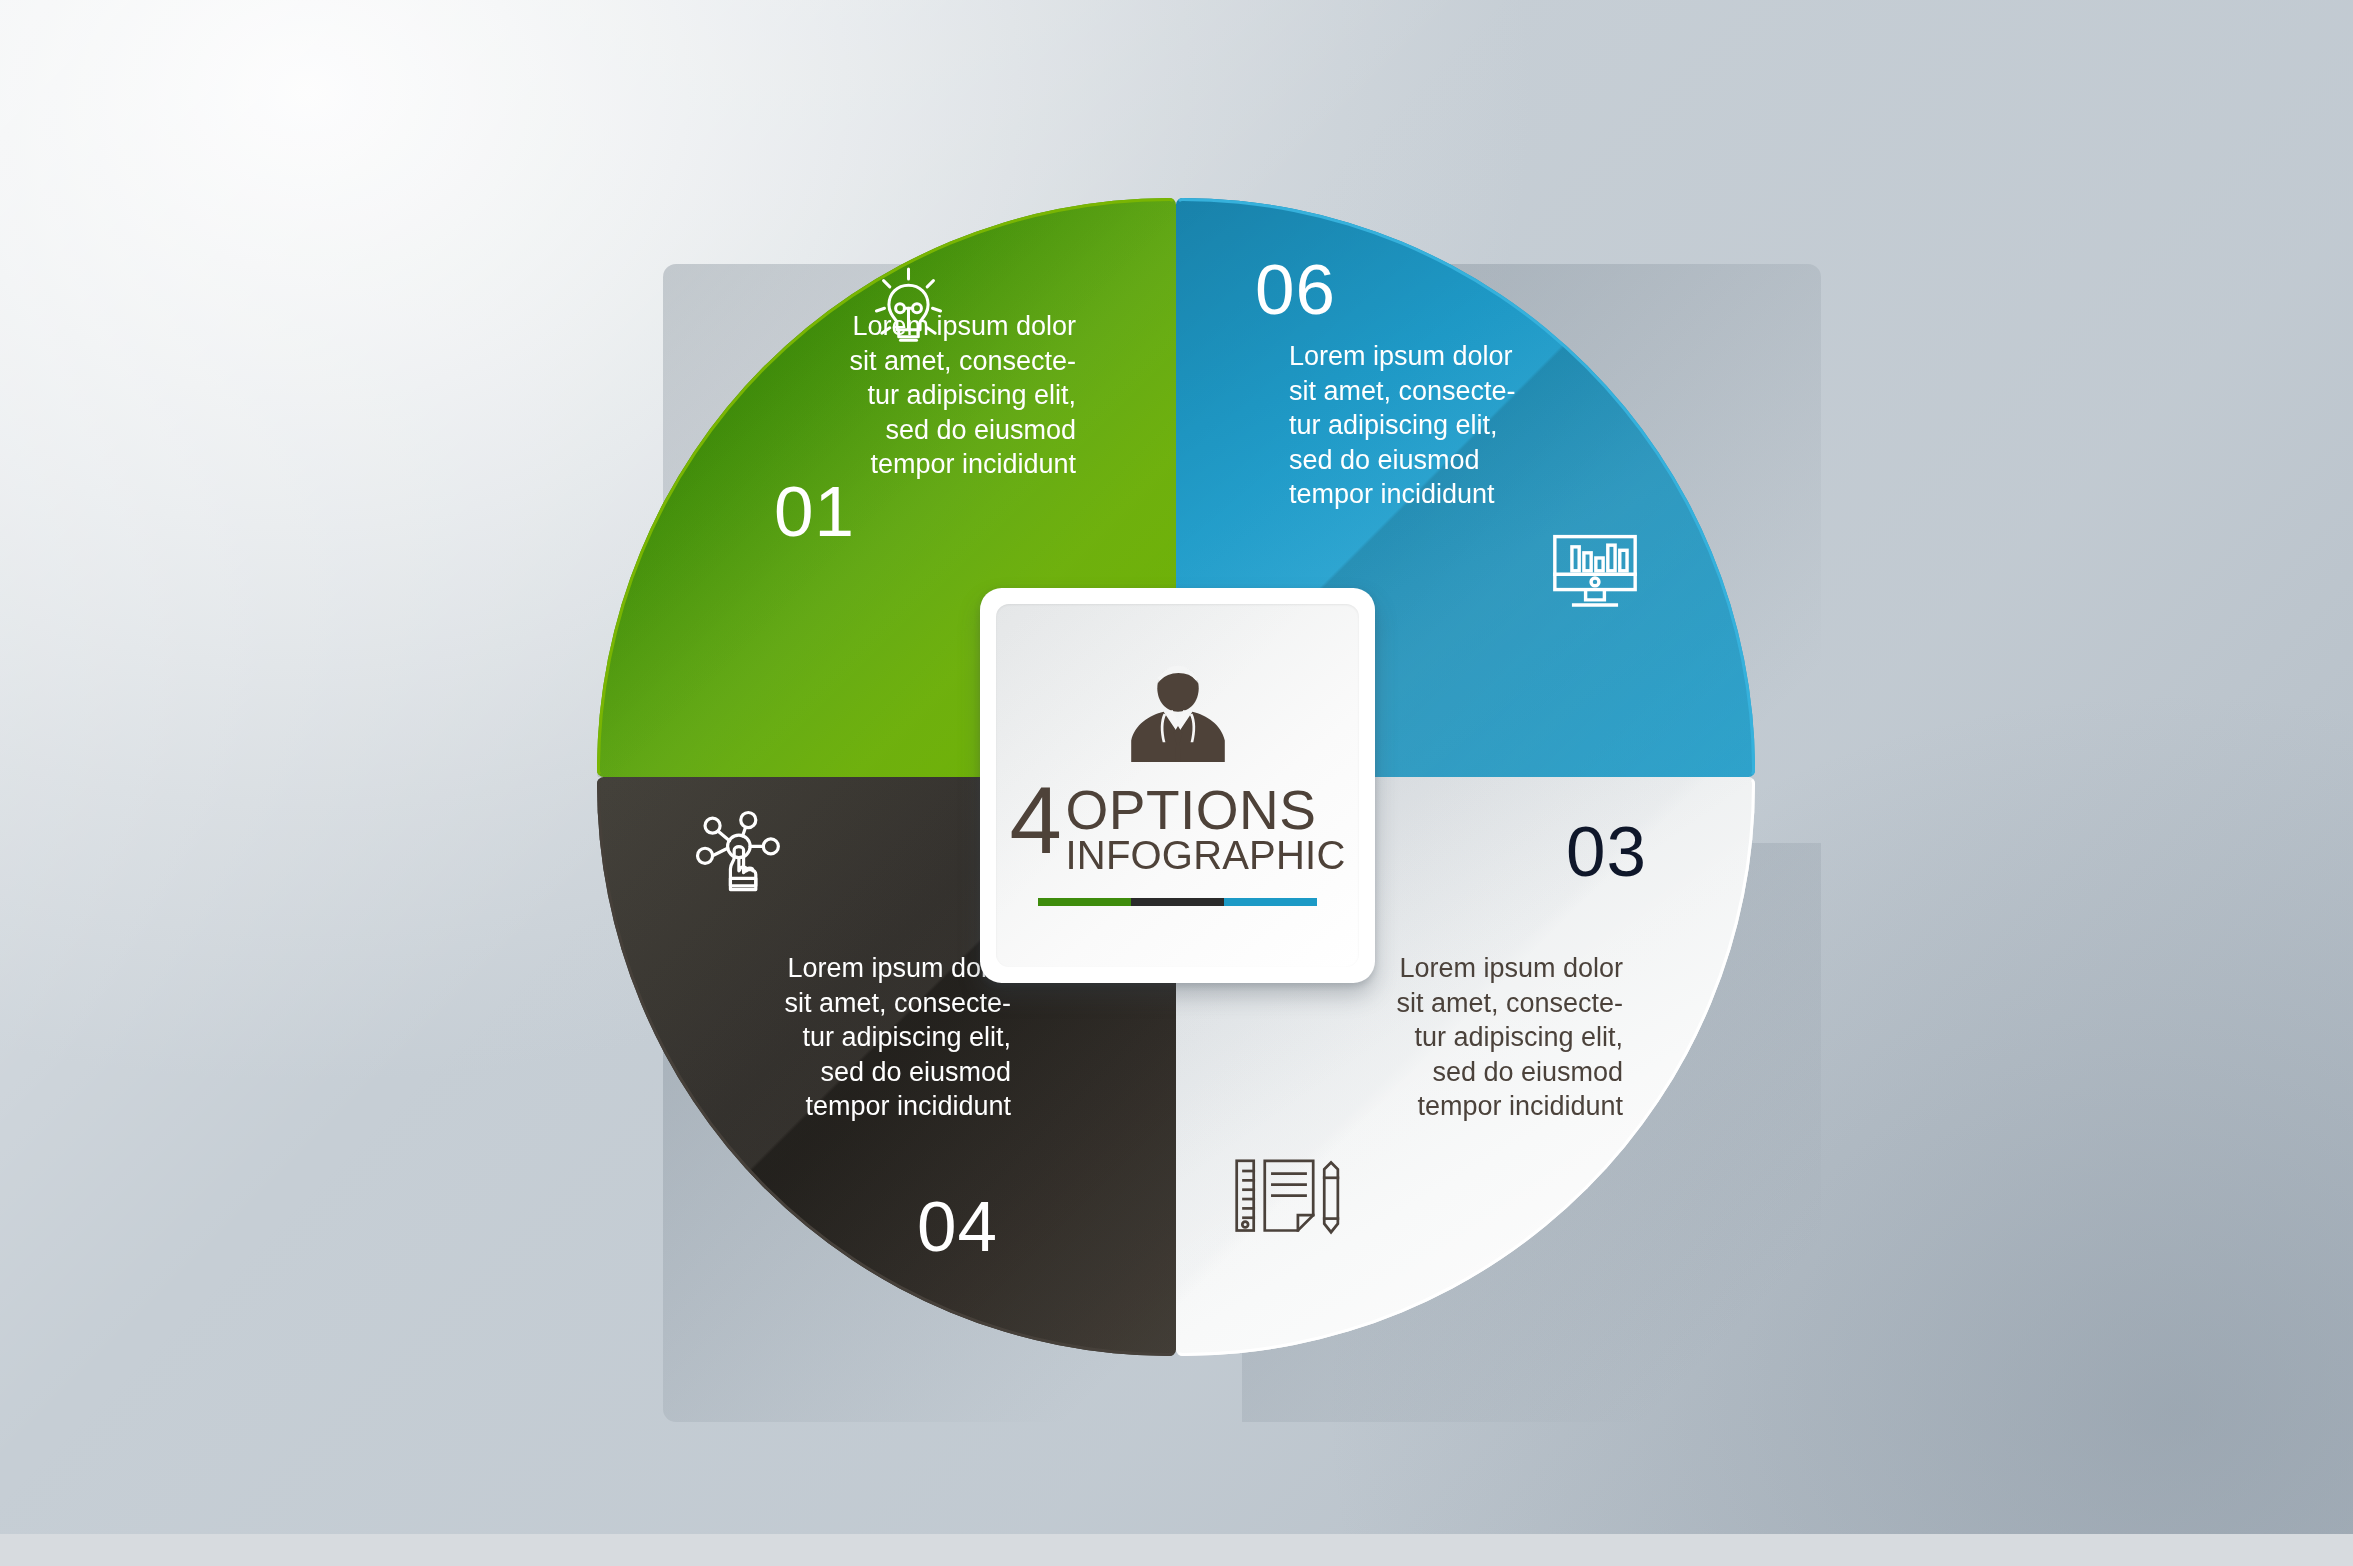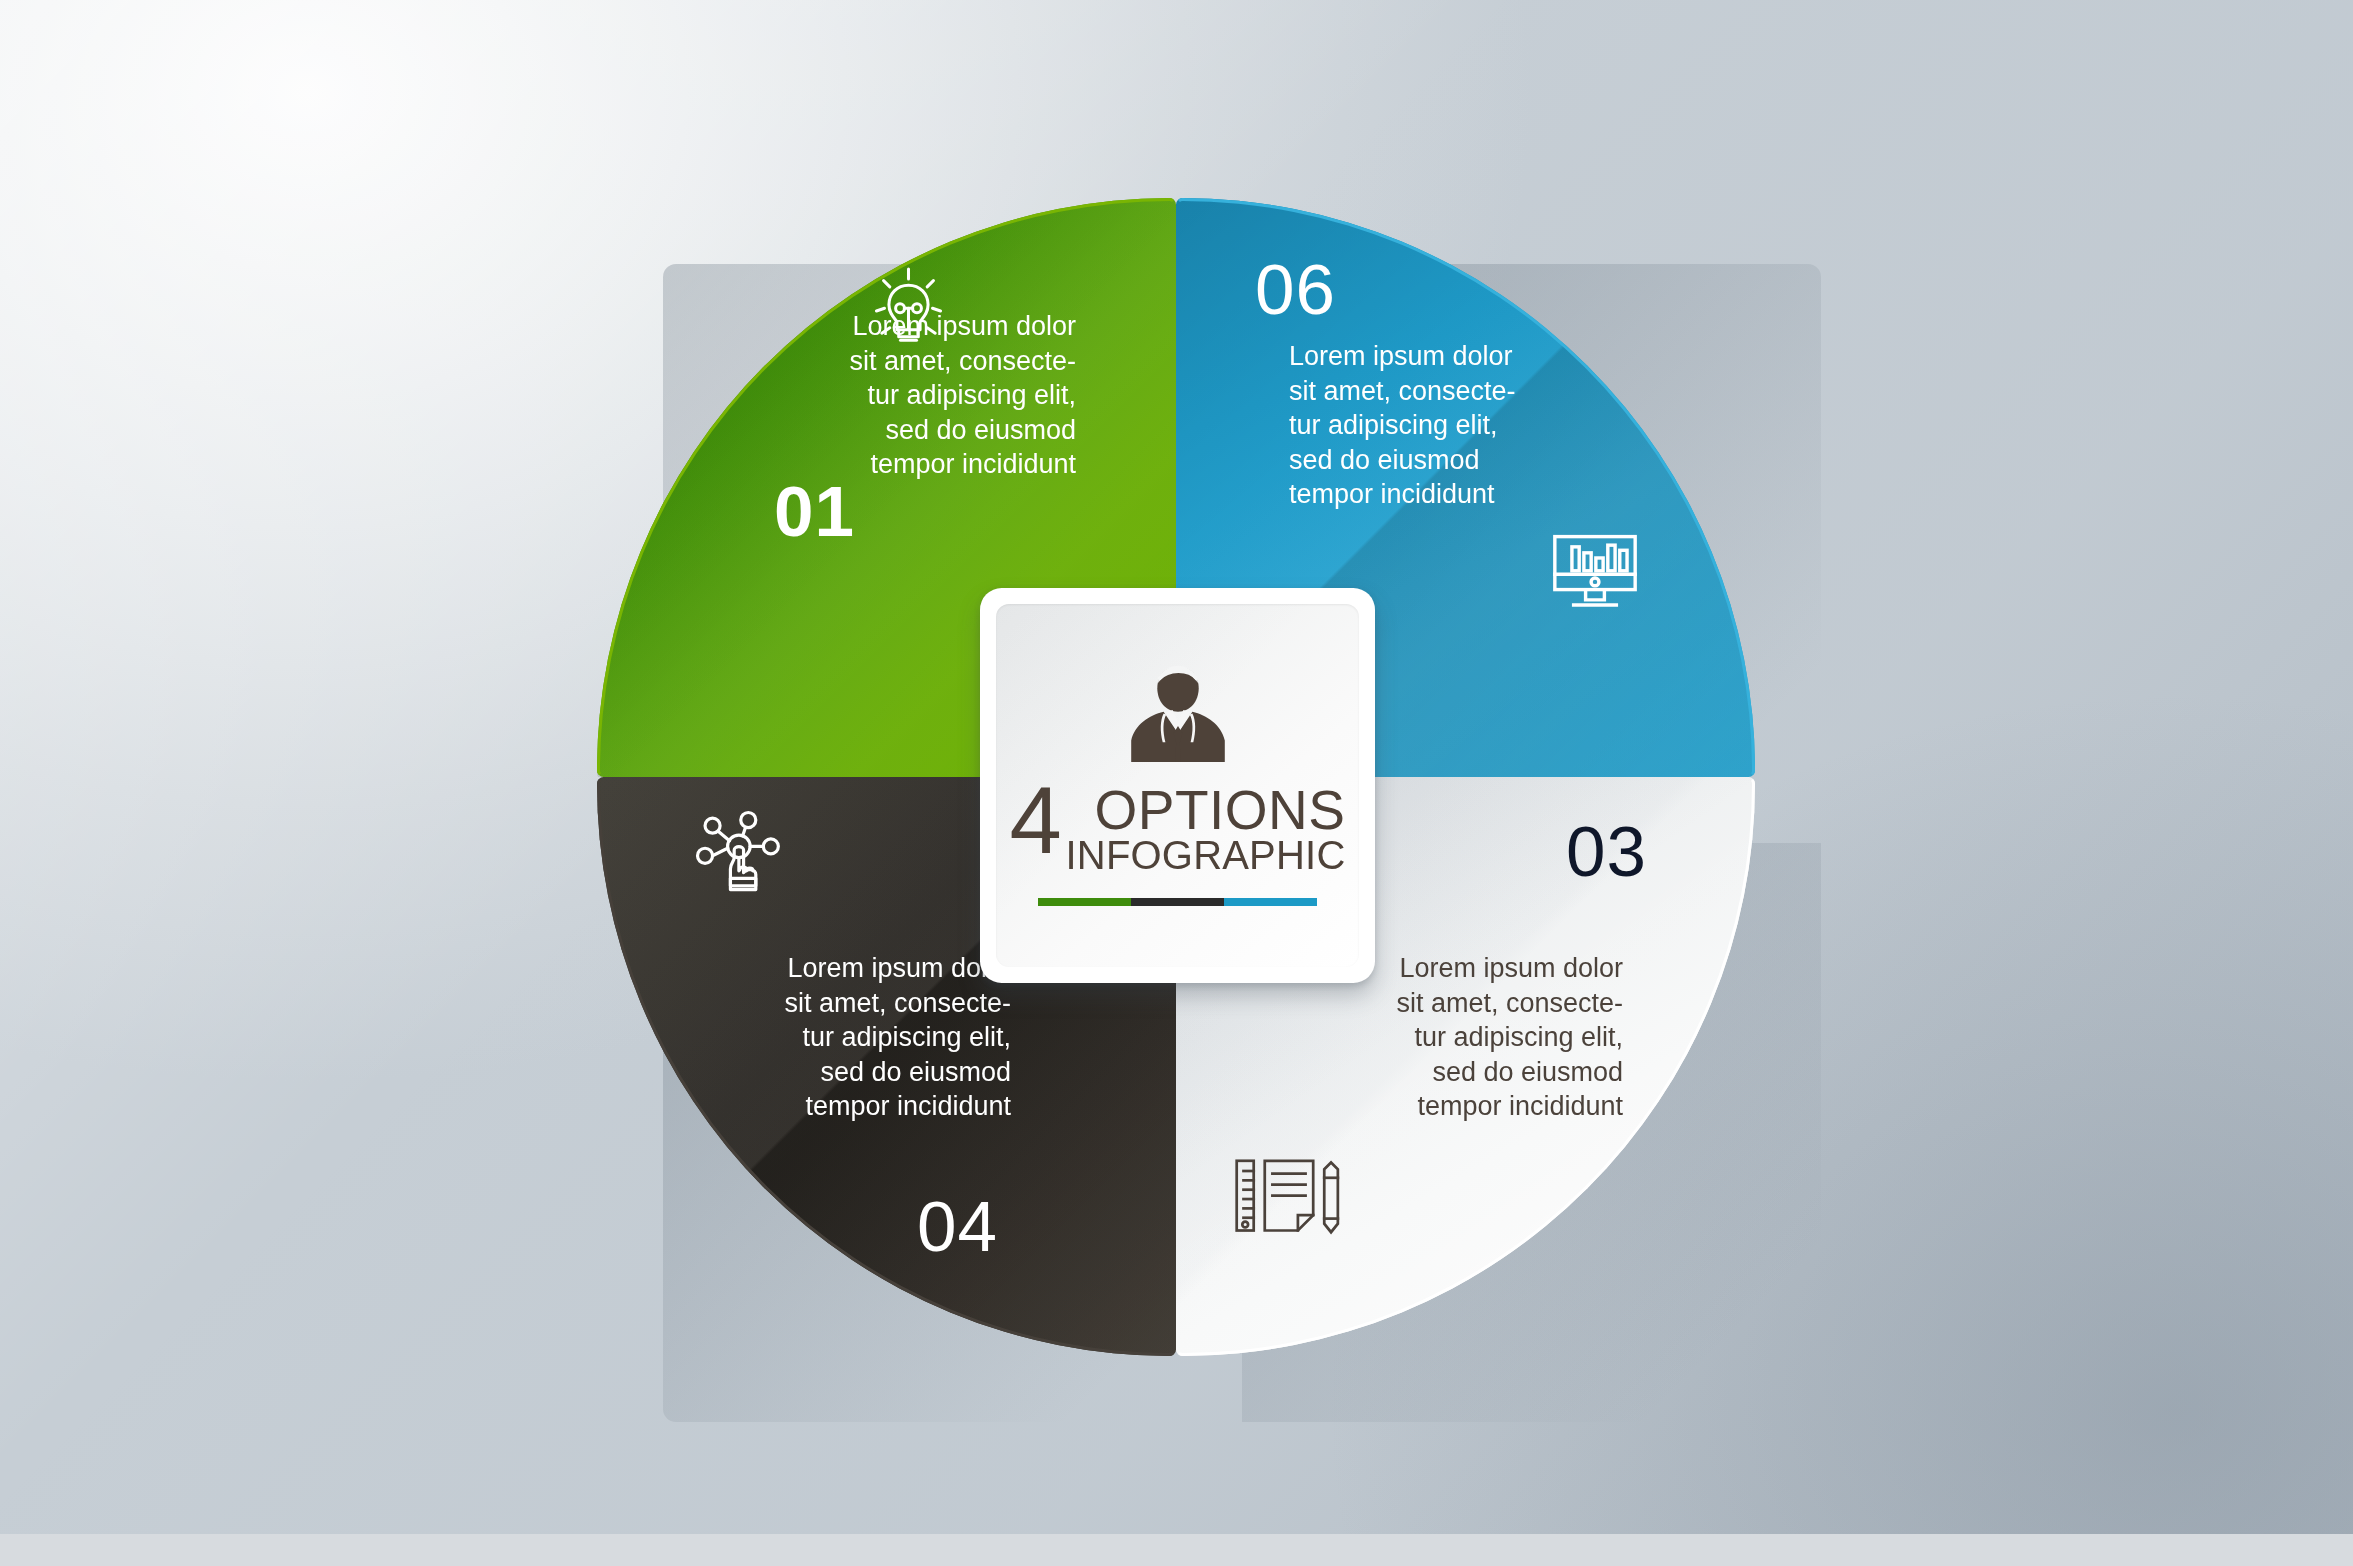--- a/index.html
+++ b/index.html
@@ -147,21 +147,21 @@
   .txt-light{color:#ffffff;}
   .txt-dark{color:#4b423b;}
   .num-light{color:#ffffff;}
   .num-dark{color:#0f172a;}
 
   .icon{position:absolute;}
 
   
   .q-tl .body-txt{left:178px;top:111px;width:301px;text-align:right;}
   .q-tl .icon{left:267px;top:64px;width:89px;height:89px;}
-  .q-tl .num{left:177px;top:278px;font-weight:bold;}
+  .q-tl .num{left:177px;top:278px;}
 
   
   .q-tr .num{left:79px;top:56px;}
   .q-tr .body-txt{left:113px;top:141px;width:301px;text-align:left;}
   .q-tr .icon{left:372px;top:330px;width:94px;height:89px;}
 
   
   .q-bl .icon{left:93px;top:28px;width:94px;height:94px;}
   .q-bl .body-txt{left:113px;top:174px;width:301px;text-align:right;}
   .q-bl .num{left:320px;top:414px;}
@@ -188,21 +188,21 @@
   }
   .avatar{position:absolute;left:50%;top:59px;transform:translateX(-50%);width:108px;height:101px;}
   .logo-row{
     position:absolute;left:50%;top:178px;transform:translateX(-50%);
     display:flex;align-items:flex-start;gap:5.6px;
   }
   .logo-4{
     font-size:94px;line-height:.82;font-weight:300;color:#4e4239;
     letter-spacing:-1.9px;
   }
-  .logo-stack{display:flex;flex-direction:column;align-items:flex-end;padding-top:2.8px;}
+  .logo-stack{display:flex;flex-direction:column;align-items:flex-start;padding-top:2.8px;}
   .logo-options{font-size:55px;line-height:.92;font-weight:300;color:#4e4239;letter-spacing:0.5px;}
   .logo-info{font-size:40px;line-height:1.0;font-weight:400;color:#4e4239;letter-spacing:0.2px;}
   .tri-bar{
     position:absolute;left:50%;transform:translateX(-50%);
     top:294px;width:280px;height:8px;display:flex;
   }
   .tri-bar span{flex:1;height:100%;}
 
   
   .card-gloss{

